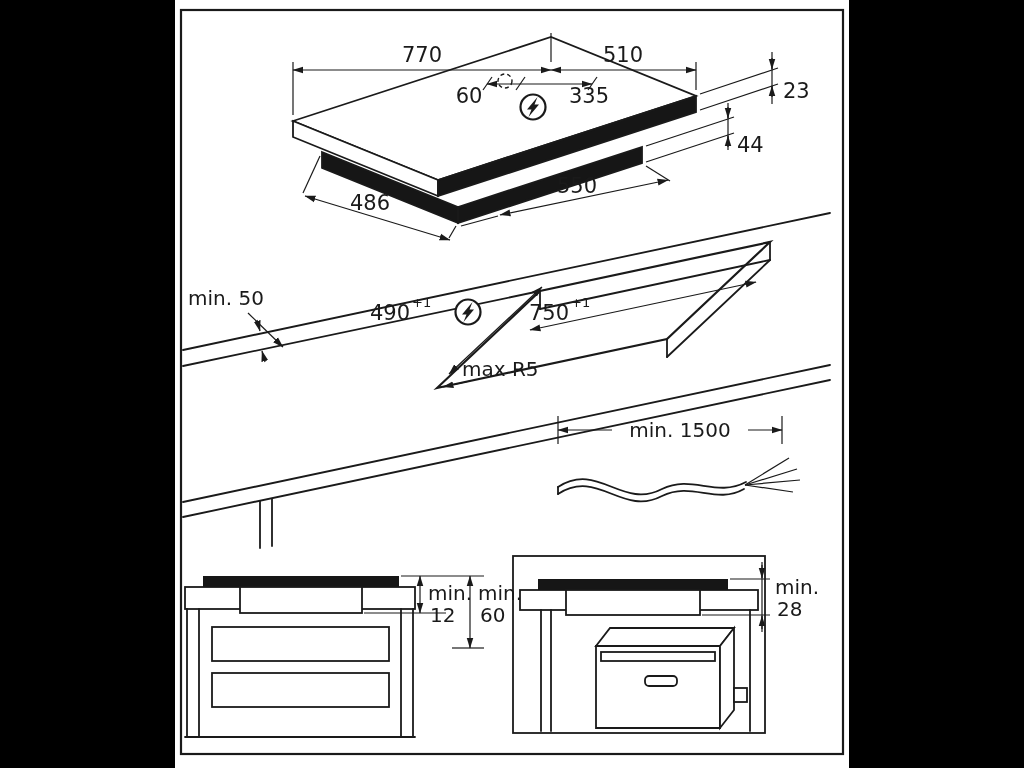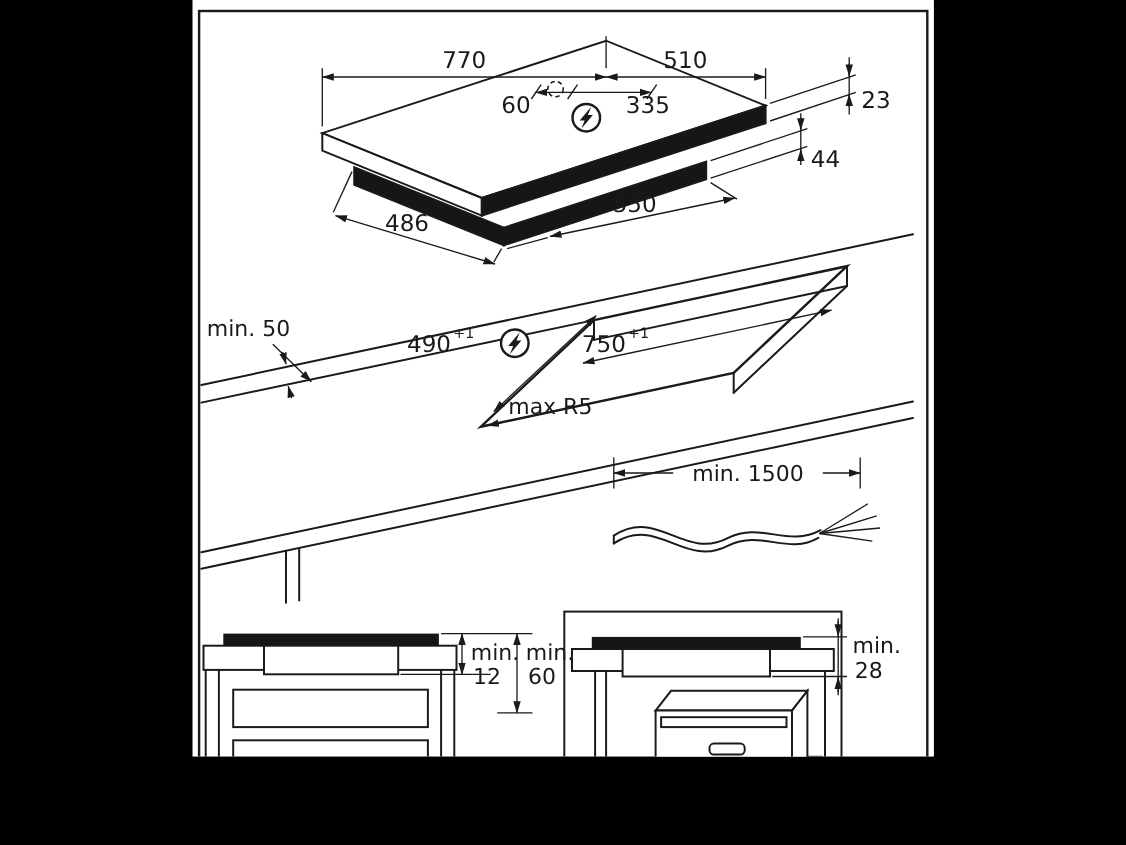--- a/index.html
+++ b/index.html
@@ -1,16 +1,16 @@
 <!DOCTYPE html>
 <html><head>
 <meta charset="utf-8">
 <style>
   html,body{margin:0;padding:0;background:#000;}
-  .stage{position:relative;width:1024px;height:688px;background:#000;overflow:hidden;border-radius:15px;}
+  .stage{position:relative;width:1024px;height:768px;background:#000;overflow:hidden;border-radius:15px;}
   svg{position:absolute;left:0;top:0;}
   .draw{stroke:#1a1a1a;stroke-width:1.8;fill:none;stroke-linecap:round;}
   .draw2{stroke:#1a1a1a;stroke-width:2.2;fill:none;}
   .fillw{fill:#ffffff;}
   .fillb{fill:#161616;}
   .dim{stroke:#1a1a1a;stroke-width:1.2;fill:none;}
   .dash{stroke:#1a1a1a;stroke-width:1.4;fill:none;stroke-dasharray:4 3;}
   text{font-family:"DejaVu Sans","Liberation Sans",sans-serif;fill:#1a1a1a;}
   .num{font-size:21px;}
   .small{font-size:20px;}

